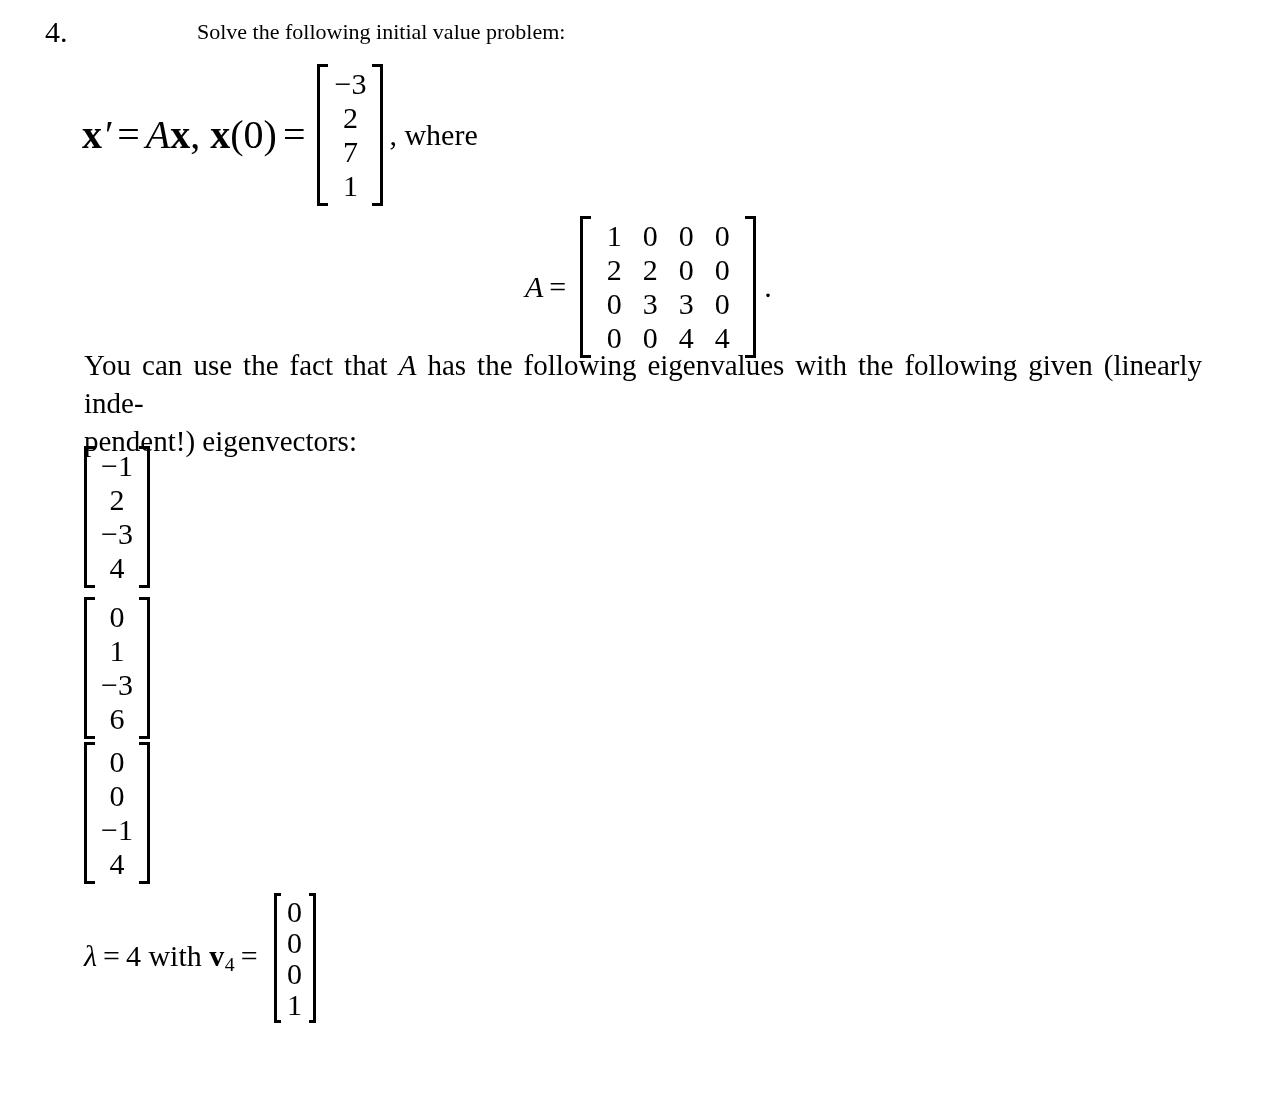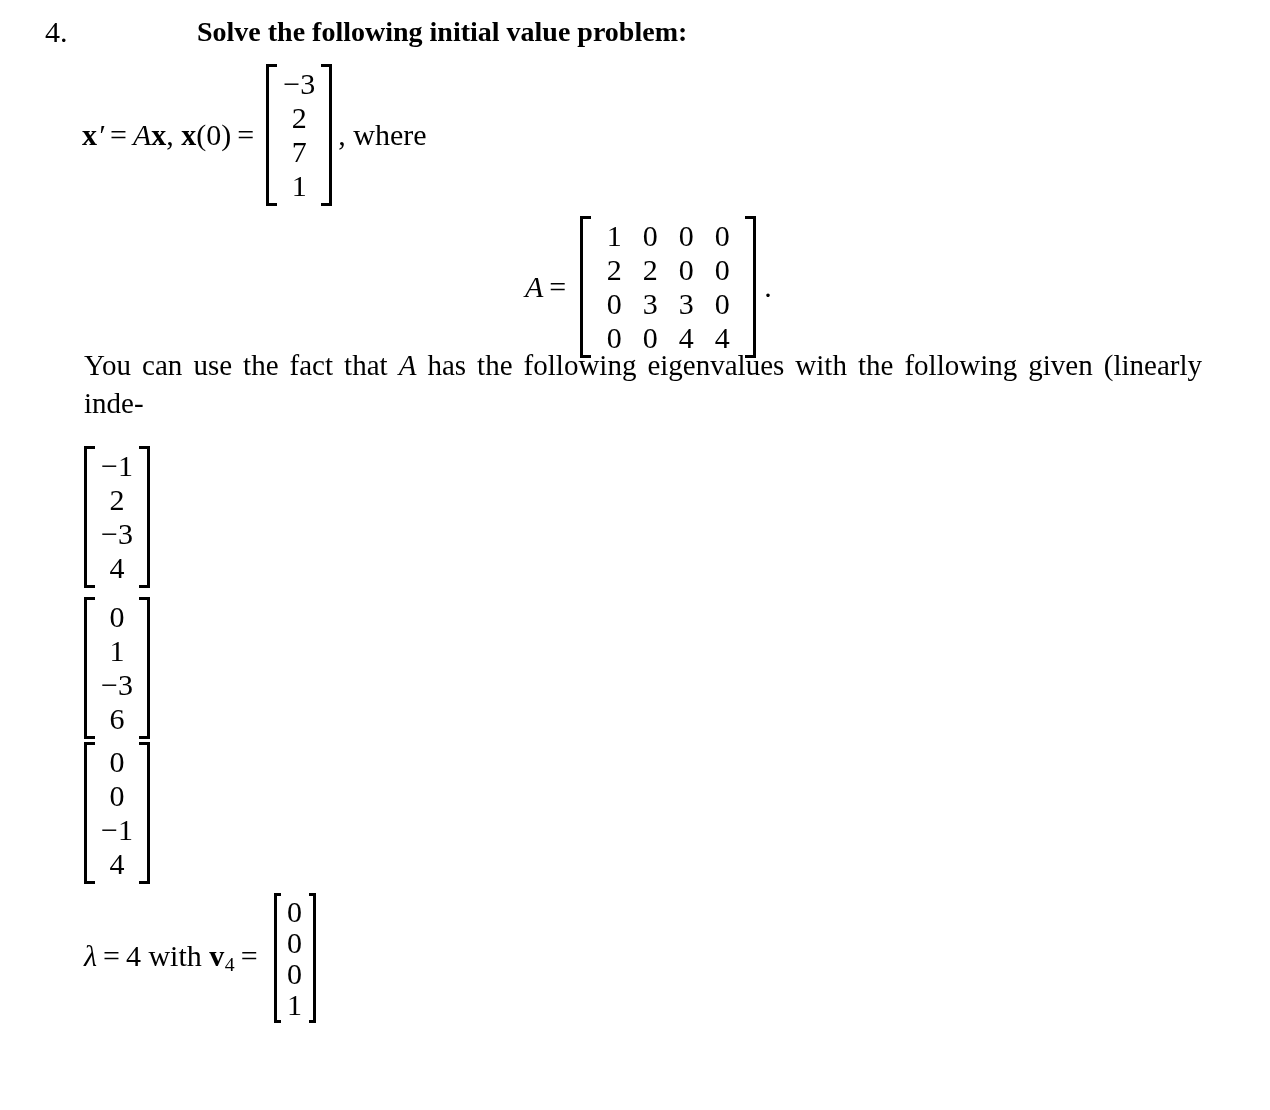--- a/index.html
+++ b/index.html
@@ -28,24 +28,23 @@
     position: absolute;
     left: 45px;
     top: 0;
     font-size: 30px;
     line-height: 40px;
   }
   .problem-prompt {
     position: absolute;
     left: 197px;
     top: 0;
-    font-size: 28px;
+    font-size: 22px;
     line-height: 40px;
     white-space: nowrap;
-    font-weight: bold;
   }
 
   
   .math {
     font-size: 30px;
     line-height: 1.0;
     white-space: nowrap;
   }
   .mi {            
     font-style: italic;
@@ -122,21 +121,21 @@
 
   
   .eq-initial {
     position: absolute;
     left: 82px;
     top: 64px;
     display: flex;
     align-items: center;
   }
   .eq-initial .lead {
-    font-size: 30px;
+    font-size: 40px;
     padding-right: 6px;
   }
   .eq-initial .trail {
     font-size: 30px;
     padding-left: 6px;
     font-family: Liberation Serif, serif;
   }
 
   .eq-matrixA {
     position: absolute;
@@ -248,20 +247,21 @@
       </span>
     </span>
     <span class="brk brk-r"></span>
   </span>
 
   <span class="trail">.</span>
 </div>
 
 <div class="fact-paragraph">
   <span>You can use the fact that </span><span class="mi">A</span><span> has the following eigenvalues with the following given (linearly inde-</span>
+  <span class="l2">pendent!) eigenvectors:</span>
 </div>
 
 <div class="eig-block eig-1">
   <span class="matrix">
     <span class="brk brk-l"></span>
     <span class="mat-body">
       <span class="mat-row">
           <span class="vec-cell">−1</span>
         </span>
       <span class="mat-row">

